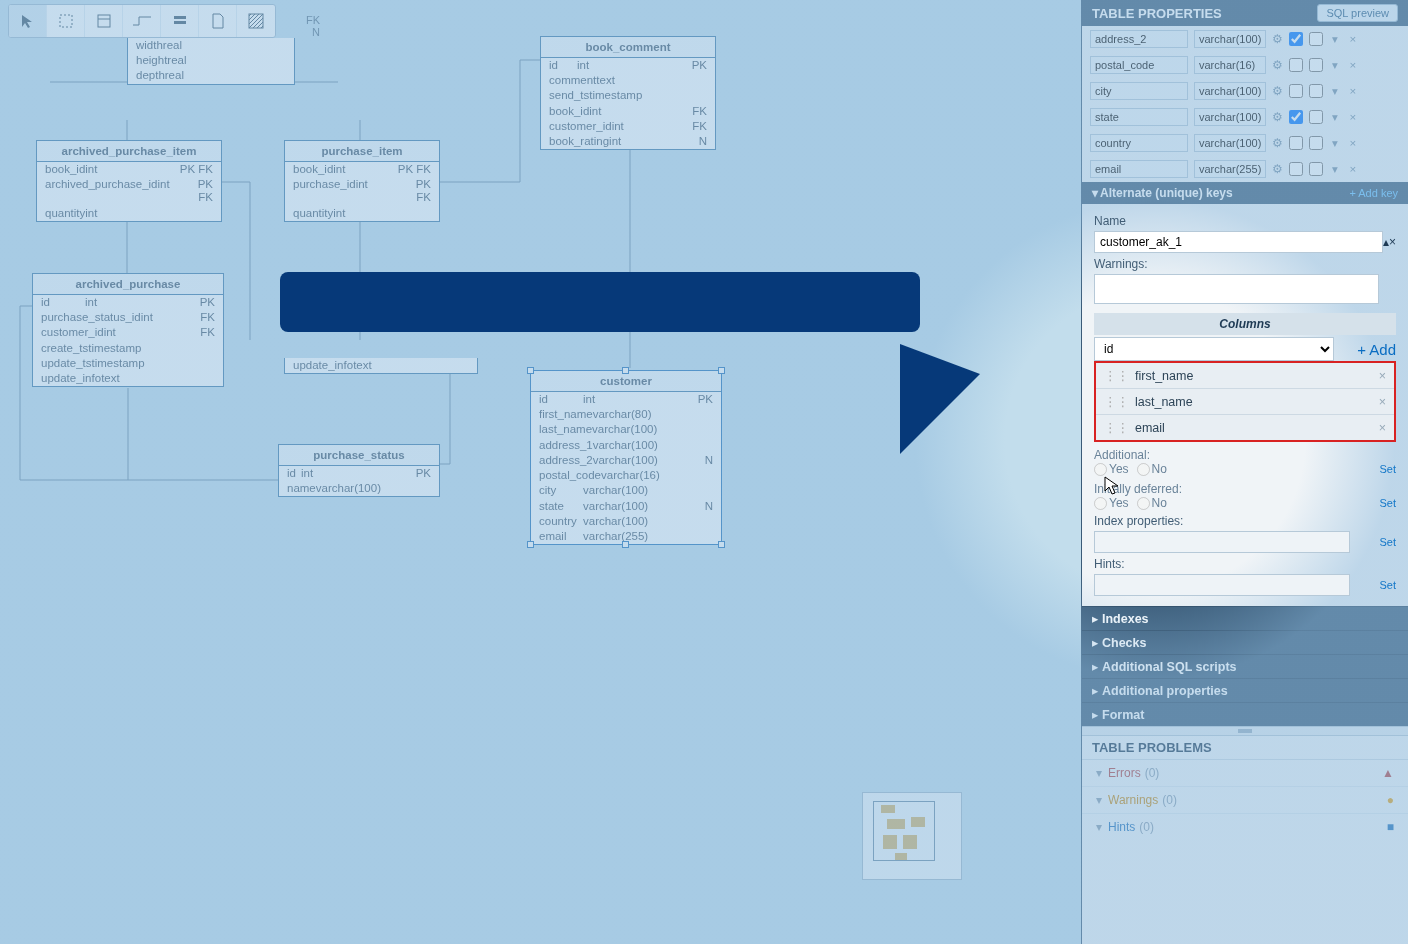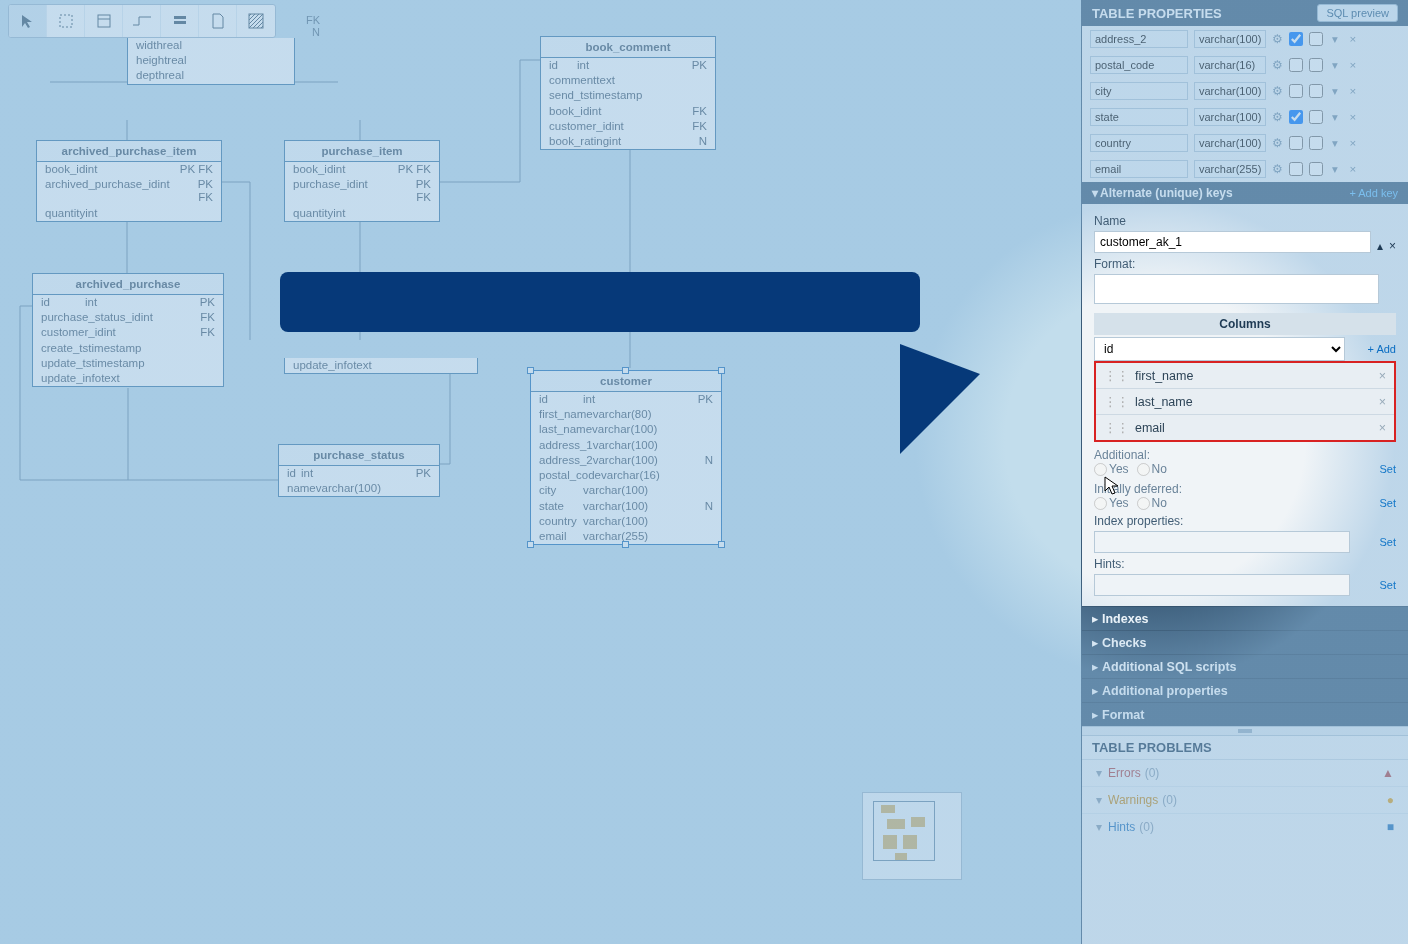--- a/index.html
+++ b/index.html
@@ -161,33 +161,34 @@
   z-index: 50;
 }
 .ak-body .lbl { color: #415d75; font-size: 12px; margin: 4px 0 3px; }
 .ak-body input.txt, .ak-body select.sel {
   width: 100%;
   border: 1px solid #b6c9d8;
   padding: 3px 5px;
   font-size: 12px;
   background: #fff;
 }
-.ak-name-row { display: flex; align-items: flex-end; gap: 6px; }
+.ak-name-row { display: flex; align-items: center; gap: 0; }
 .ak-name-row input { flex: 1; background: #eff5f9; }
 .ak-comment { width: 285px; height: 30px; border: 1px solid #b6c9d8; background: #fff; resize: none; }
 .cols-hdr {
   text-align: center;
   font-weight: bold;
   background: #d5e1ea;
   padding: 4px 0;
   margin: 6px 0 0;
+  font-style: italic;
 }
 .cols-select-row { display: flex; align-items: center; gap: 4px; margin-top: 2px; }
 .cols-select-row select { flex: 1; }
-.cols-select-row .add { color: #0a6dc2; font-size: 11px; cursor: pointer; white-space: nowrap; margin-left: 19px; }
+.cols-select-row .add { color: #0a6dc2; font-size: 15px; cursor: pointer; white-space: nowrap; margin-left: 19px; }
 .ak-col-list {
   border: 2px solid #d82222;
   padding: 0;
 }
 .ak-col-item {
   display: flex;
   align-items: center;
   background: #e8eef3;
   border-bottom: 1px solid #cdd9e3;
   padding: 5px 8px;
@@ -621,21 +622,21 @@
     <span class="add-link">+ Add key</span>
   </div>
 
   <div class="ak-body">
     <div class="lbl">Name</div>
     <div class="ak-name-row">
       <input class="txt" value="customer_ak_1" style="">
       <span class="gear">▴</span>
       <span class="gear">×</span>
     </div>
-    <div class="lbl">Format:</div>
+    <div class="lbl">Warnings:</div>
     <textarea class="ak-comment" style=""></textarea>
 
     <div class="cols-hdr">Columns</div>
     <div class="cols-select-row">
       <select class="sel">
         <option>id</option>
       </select>
       <span class="add">+ Add</span>
     </div>
 

